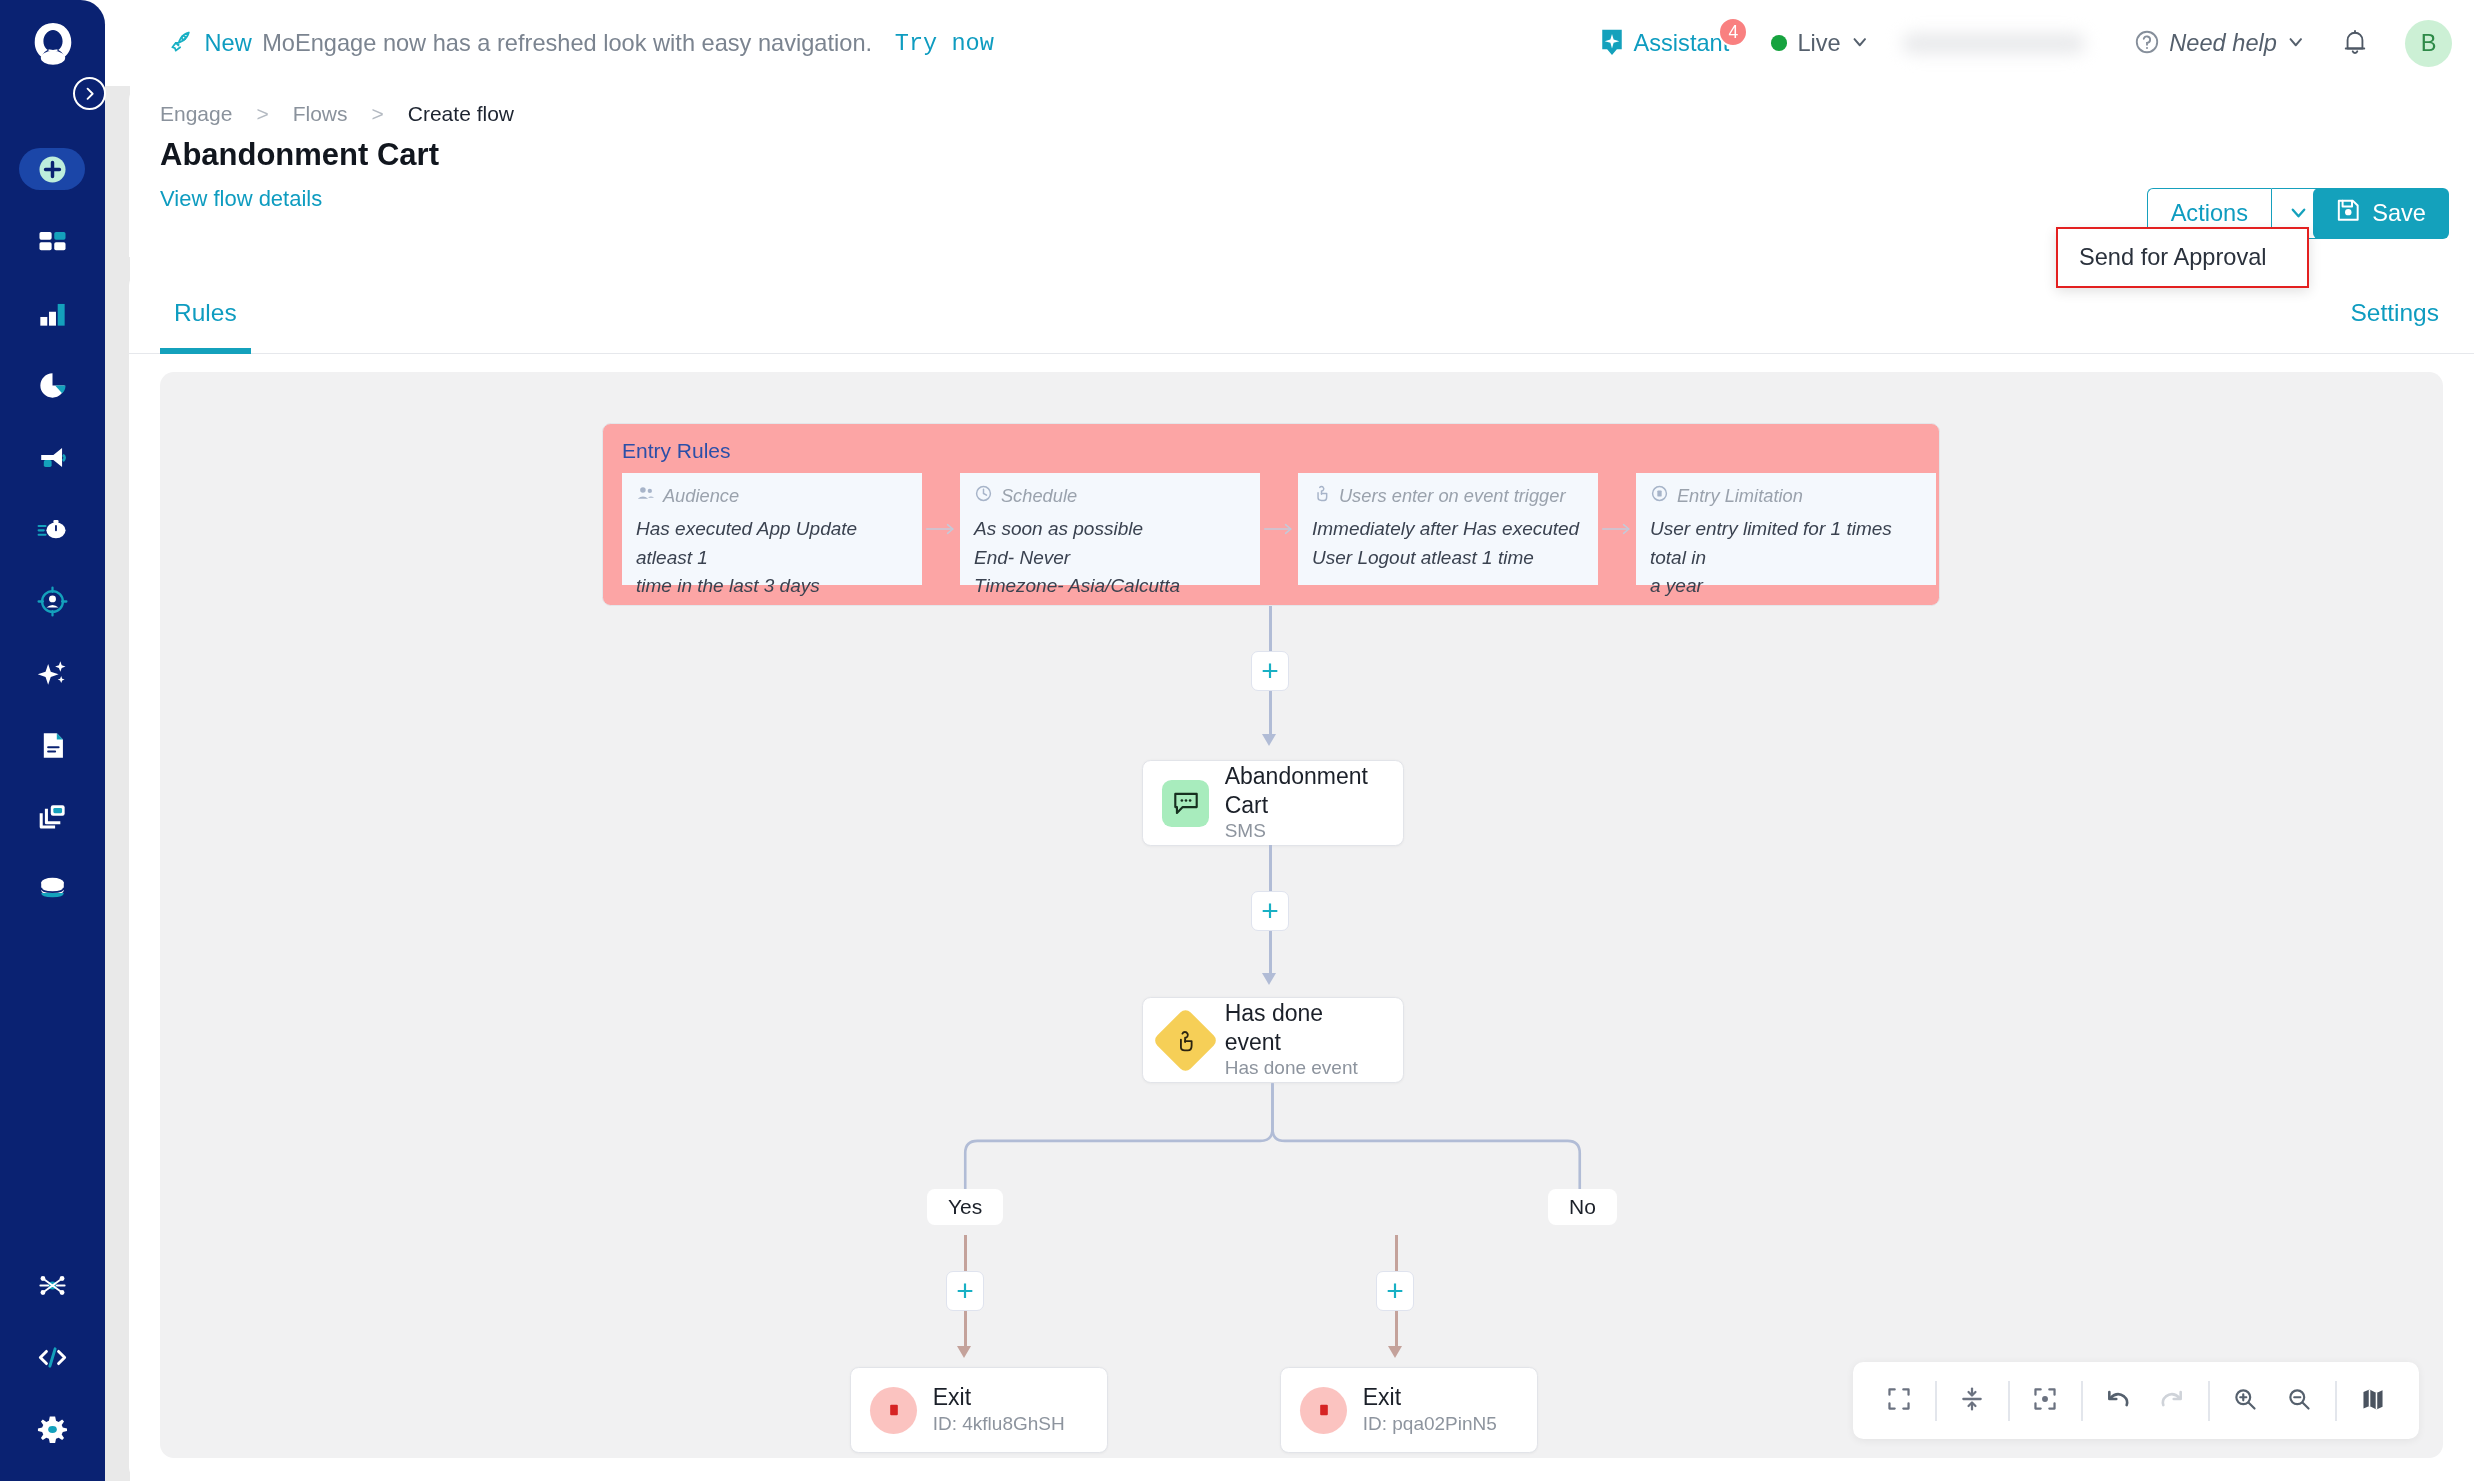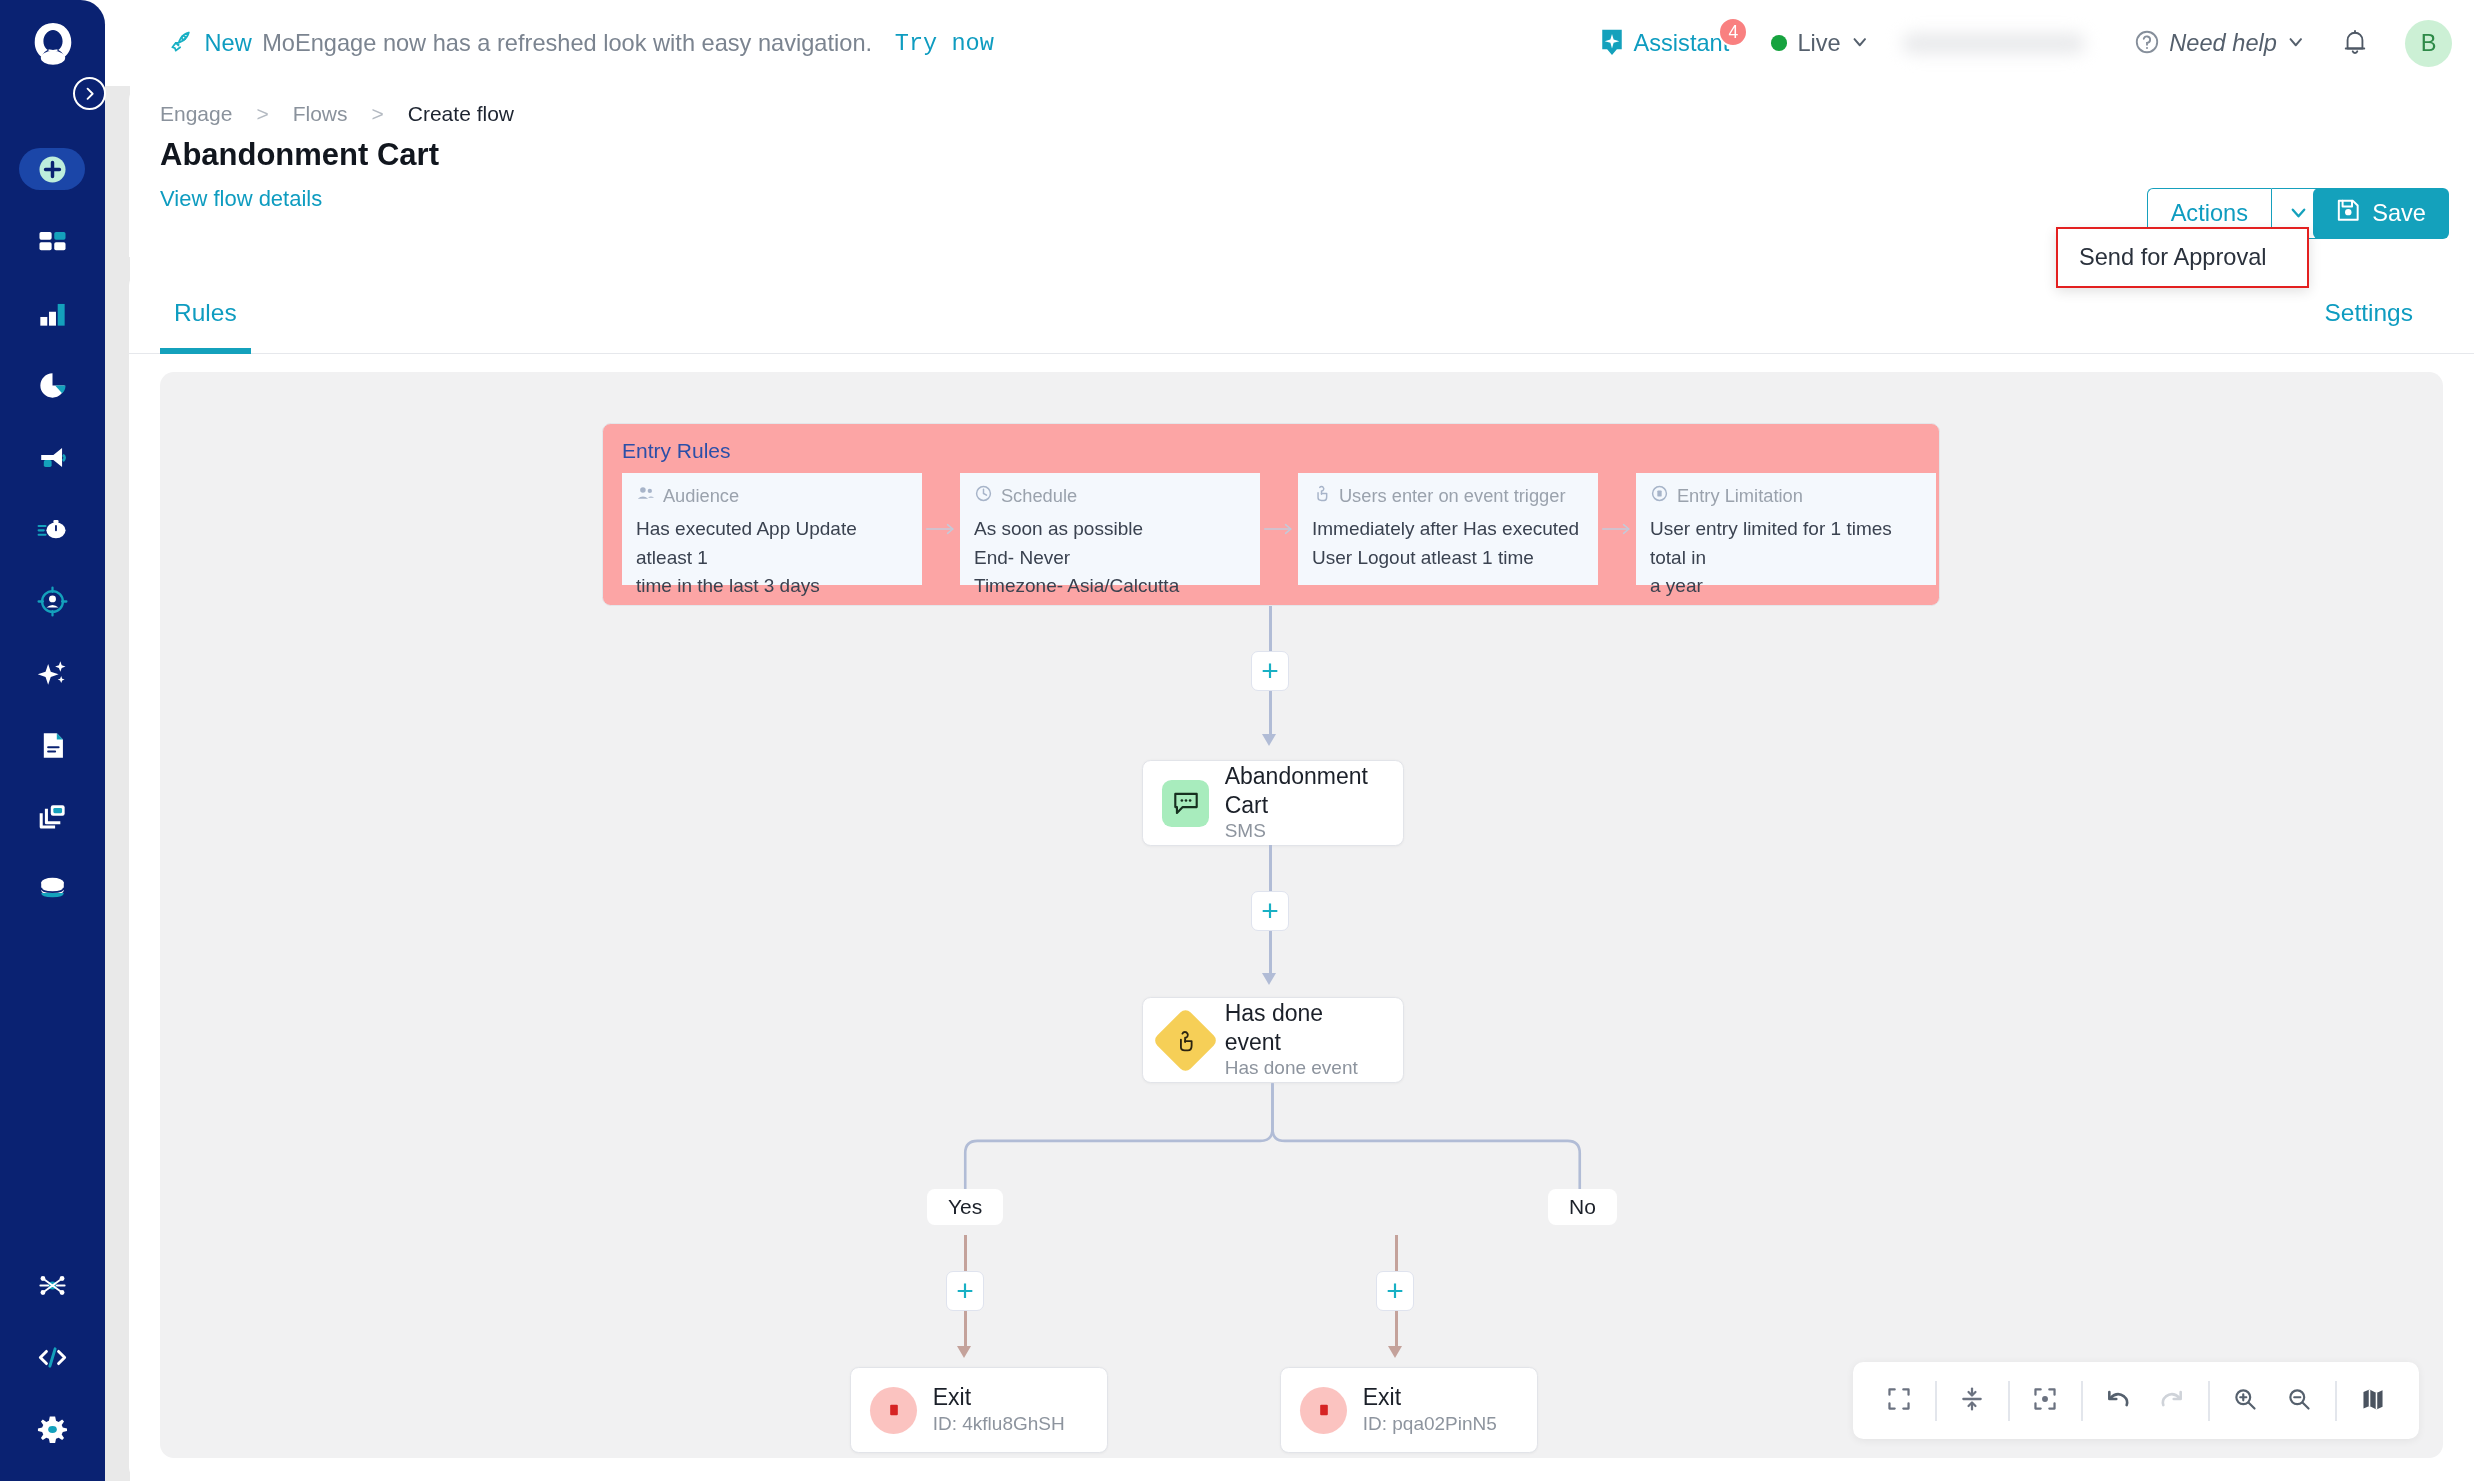--- a/index.html
+++ b/index.html
@@ -183,21 +183,21 @@
     width: 100%; height: 82px;
     border-bottom: 1.7px solid #e6e8ec;
     display: flex; align-items: center;
   }
   .tab {
     font-size: 24.5px; color: #0e9cc0;
     cursor: pointer; position: relative;
     height: 82px; display: flex; align-items: center;
   }
   .tab.flow { margin-left: 45px; }
-  .tab.settings { margin-left: auto; margin-right: 62px; }
+  .tab.settings { margin-left: auto; margin-right: 36px; }
   .tab.active::after {
     content: "";
     position: absolute; left: -14px; right: -14px; bottom: 0;
     height: 5.2px; background: #14a1bc;
   }
 
   
   .canvas {
     position: absolute; left: 31px; top: 100px;
     width: 2283px; height: 1086px;
@@ -219,20 +219,21 @@
     font-size: 21px; color: #2b4fa8;
   }
   .rules-row {
     position: absolute; left: 19px; top: 49px;
     display: flex; align-items: stretch;
   }
   .rule-card {
     width: 300px; height: 112px;
     background: #f4f8fd;
     padding: 11.4px 14px 0 14px;
+    font-style: italic;
   }
   .rule-head {
     display: flex; align-items: center; gap: 7.9px;
     color: #9aa2ad; font-size: 18.3px; margin-bottom: 7px;
   }
   .rule-body { font-size: 19px; color: #3a4250; line-height: 1.48; }
   .rule-arrow {
     width: 38px; display: flex; align-items: center; justify-content: center;
   }
 

